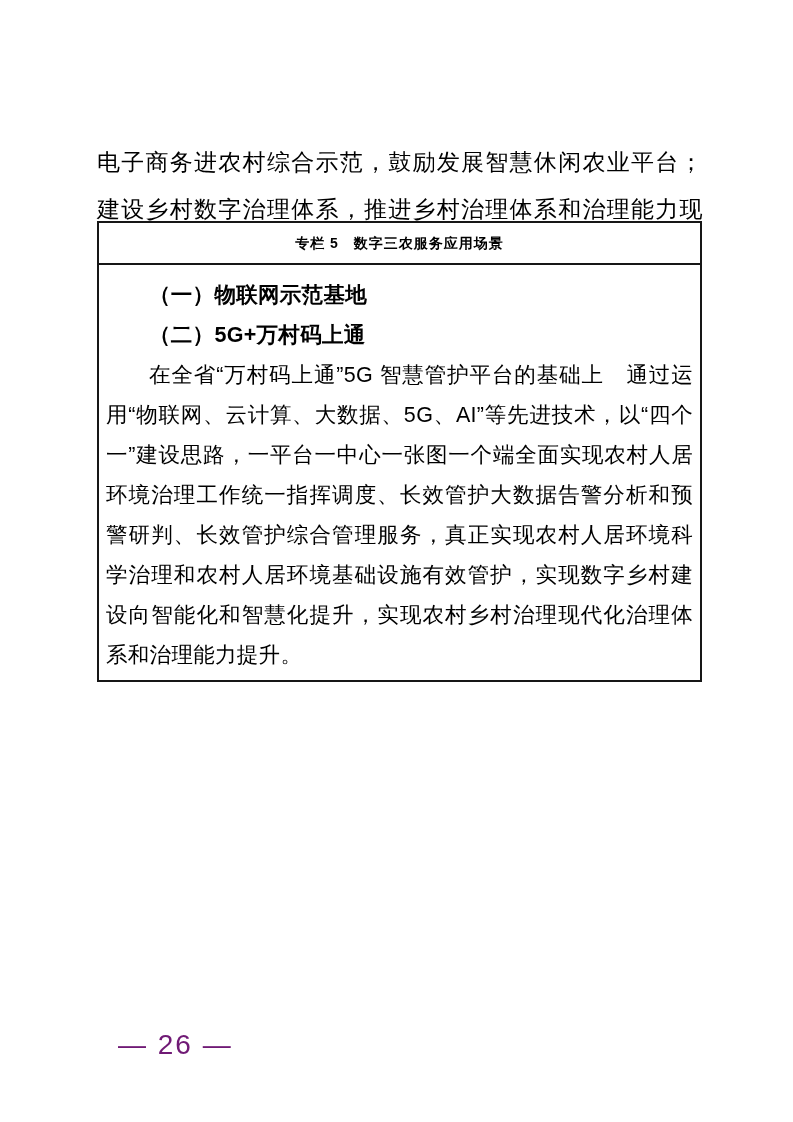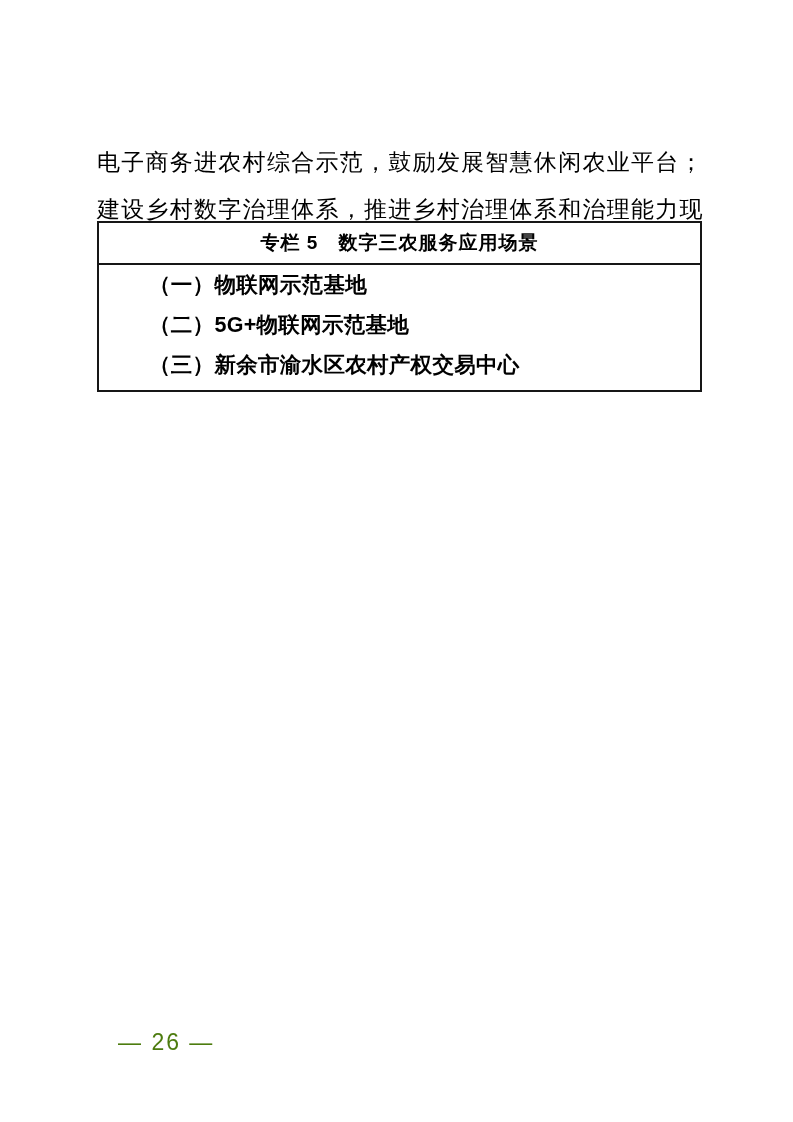--- a/index.html
+++ b/index.html
@@ -33,64 +33,64 @@
     top: 221px;
     width: 601px;
     border: 2px solid #161616;
     background: #ffffff;
   }
   .box-header {
     height: 40px;
     line-height: 40px;
     text-align: center;
     font-weight: bold;
-    font-size: 19px;
+    font-size: 14px;
     border-bottom: 2px solid #161616;
     letter-spacing: 1px;
   }
   .box-body {
-    padding: 0 7px 5px 7px;
+    padding: 10px 7px 5px 7px;
     font-size: 21.5px;
     line-height: 40px;
   }
   .box-body p {
     margin: 0;
     text-indent: 2em;
     text-align: justify;
     letter-spacing: 0.3px;
   }
   .box-body p.section-heading {
     font-weight: bold;
     text-align: left;
   }
   .page-number {
     position: absolute;
     left: 118px;
     top: 1029px;
-    font-size: 23px;
+    font-size: 28px;
     letter-spacing: 2px;
-    color: #4d7c0f;
+    color: #701a75;
   }
 </style>
 </head>
 <body>
 
 <div class="page">
 
   <p class="intro">电子商务进农村综合示范，鼓励发展智慧休闲农业平台；建设乡村数字治理体系，推进乡村治理体系和治理能力现代化。</p>
 
   <div class="column-box">
     <div class="box-header">专栏 5　数字三农服务应用场景</div>
 
     <div class="box-body">
 
       <p class="section-heading">（一）物联网示范基地</p>
 
-      <p class="section-heading">（二）5G+物联网示范基地</p>
+      <p class="section-heading">（二）5G+万村码上通</p>
+      <p class="section-paragraph">在全省“万村码上通”5G 智慧管护平台的基础上　通过运用“物联网、云计算、大数据、5G、AI”等先进技术，以“四个一”建设思路，一平台一中心一张图一个端全面实现农村人居环境治理工作统一指挥调度、长效管护大数据告警分析和预警研判、长效管护综合管理服务，真正实现农村人居环境科学治理和农村人居环境基础设施有效管护，实现数字乡村建设向智能化和智慧化提升，实现农村乡村治理现代化治理体系和治理能力提升。</p>
 
-      <p class="section-heading">（三）新余市渝水区农村产权交易中心</p>
 
     </div>
   </div>
 
   <div class="page-number">— 26 —</div>
 
 </div>
 
 </body></html>

